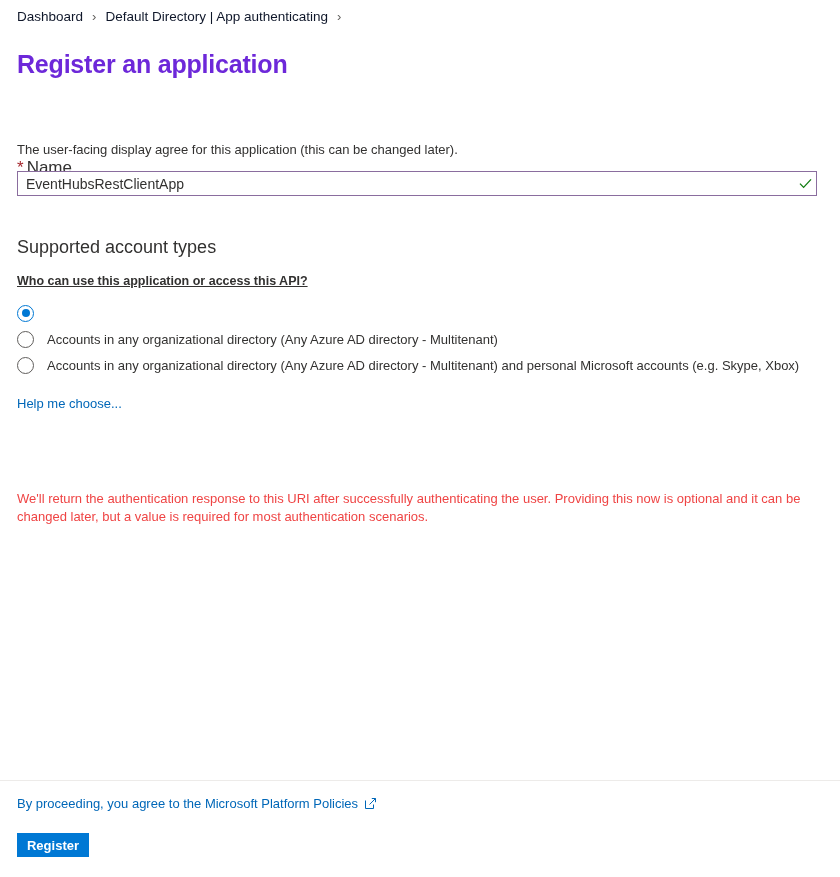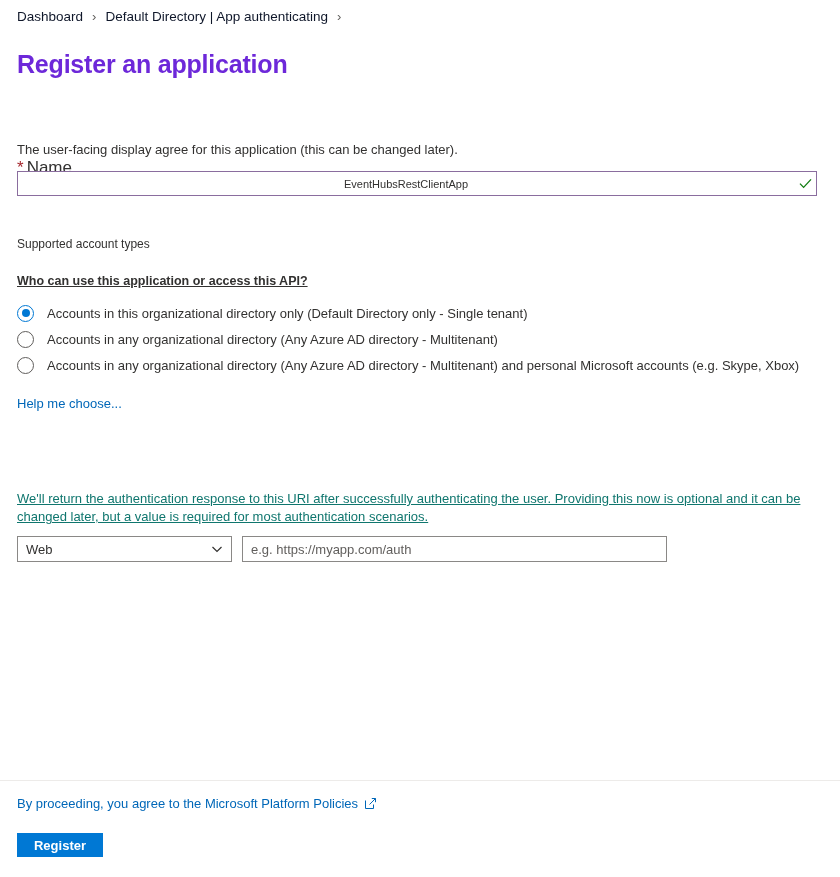--- a/index.html
+++ b/index.html
@@ -85,39 +85,38 @@
     box-sizing: border-box;
     display: flex;
     align-items: center;
   }
   .name-input {
     border: none;
     outline: none;
     flex: 1;
     height: 23px;
     font-family: "Liberation Sans", sans-serif;
-    font-size: 11px;
+    font-size: 14px;
     color: #323130;
     padding: 0 8px;
     background: transparent;
-    text-align: center;
   }
   .check-icon {
     width: 22px;
     height: 23px;
     display: flex;
     align-items: center;
     justify-content: center;
     color: #107c10;
   }
 
   
   .section-head {
     position: absolute;
-    font-size: 12px;
+    font-size: 18px;
     color: #323130;
     font-weight: 400;
     text-align: center;
   }
   .sat-head { left: 17px; top: 237px; }
   .sat-sub {
     position: absolute;
     left: 17px;
     top: 274px;
     font-size: 12.5px;
@@ -179,23 +178,22 @@
   }
 
   
   .ru-head { left: 17px; top: 458px; }
   .ru-desc {
     position: absolute;
     left: 17px;
     top: 490px;
     width: 795px;
     font-size: 13px;
-    color: #0f766e;
+    color: #ef4444;
     line-height: 18px;
-    text-decoration: underline;
   }
   .ru-row {
     position: absolute;
     left: 17px;
     top: 536px;
     display: flex;
     align-items: flex-start;
   }
   .select-wrap {
     width: 215px;
@@ -255,21 +253,21 @@
   }
   .ext-icon {
     margin-left: 7px;
     display: inline-flex;
     align-items: center;
   }
   .register-btn {
     position: absolute;
     left: 17px;
     top: 833px;
-    width: 86px;
+    width: 72px;
     height: 24px;
     background: #0078d4;
     color: #ffffff;
     border: none;
     font-family: "Liberation Sans", sans-serif;
     font-size: 13px;
     font-weight: bold;
     cursor: pointer;
     padding: 0;
   }
@@ -300,47 +298,35 @@
       </svg>
     </span>
   </div>
 
   <div class="section-head sat-head">Supported account types</div>
   <div class="sat-sub">Who can use this application or access this API?</div>
 
   <div class="radio-group">
     <div class="radio-row checked">
       <span class="radio-outer"></span>
-      <span class="radio-label">Accounts in this organizational directory only (Default Directory only - Single tenant)</span>
     </div>
     <div class="radio-row">
       <span class="radio-outer"></span>
       <span class="radio-label">Accounts in any organizational directory (Any Azure AD directory - Multitenant)</span>
     </div>
     <div class="radio-row">
       <span class="radio-outer"></span>
       <span class="radio-label">Accounts in any organizational directory (Any Azure AD directory - Multitenant) and personal Microsoft accounts (e.g. Skype, Xbox)</span>
     </div>
   </div>
 
   <a class="help-link">Help me choose...</a>
 
   <div class="ru-desc">We'll return the authentication response to this URI after successfully authenticating the user. Providing this now is optional and it can be changed later, but a value is required for most authentication scenarios.</div>
 
-  <div class="ru-row">
-    <div class="select-wrap">
-      <span>Web</span>
-      <span class="chev">
-        <svg width="12" height="12" viewBox="0 0 12 12" aria-hidden="true">
-          <path d="M1.5 4 L6 8.5 L10.5 4" fill="none" stroke="#323130" stroke-width="1.2"></path>
-        </svg>
-      </span>
-    </div>
-    <input class="uri-input" type="text" placeholder="e.g. https://myapp.com/auth" style="">
-  </div>
 
   <div class="divider"></div>
   <div class="policy-line">
     <span class="policy-text">By proceeding, you agree to the Microsoft Platform Policies</span>
     <span class="ext-icon">
       <svg width="11" height="11" viewBox="0 0 11 11" aria-hidden="true">
         <path d="M0.5 2.5 L0.5 10.5 L8.5 10.5 L8.5 6.5" fill="none" stroke="#0067b8" stroke-width="1"></path>
         <path d="M4.5 6.5 L10.5 0.5" fill="none" stroke="#0067b8" stroke-width="1"></path>
         <path d="M6.8 0.5 L10.5 0.5 L10.5 4.2" fill="none" stroke="#0067b8" stroke-width="1"></path>
       </svg>

